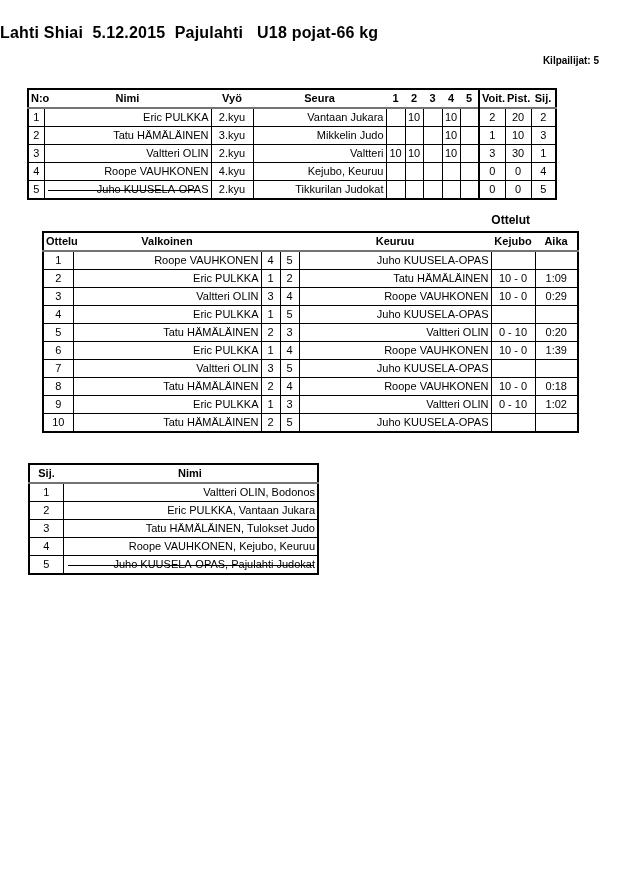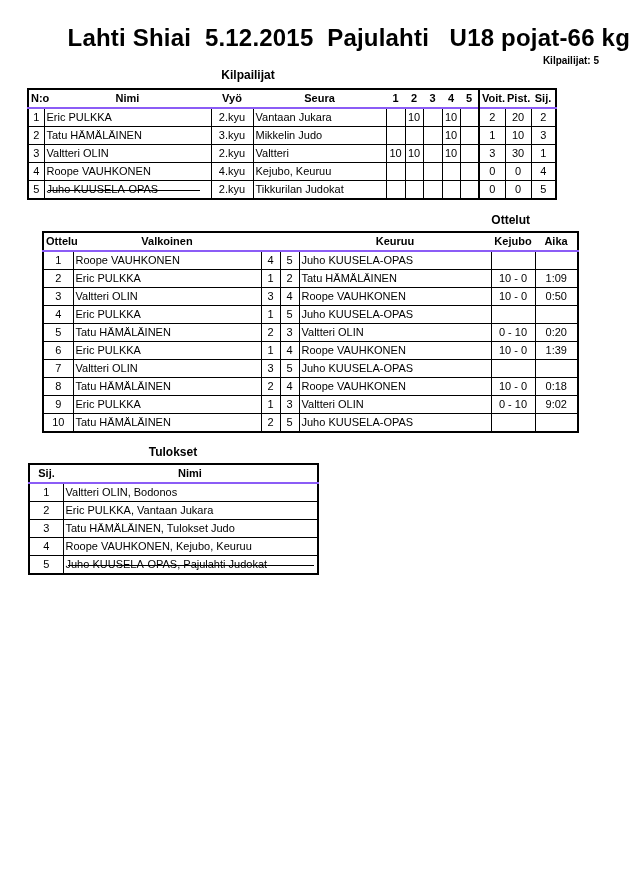--- a/index.html
+++ b/index.html
@@ -2,46 +2,46 @@
 <html><head>
 <meta charset="utf-8">
 <style>
   * { margin:0; padding:0; box-sizing:border-box; }
   html,body { background:#fff; }
   .page {
     position:relative; width:630px; height:891px; background:#ffffff;
     font-family:"Liberation Sans", sans-serif; color:#000; overflow:hidden;
   }
   .title {
-    position:absolute; top:24px; left:0; width:630px; text-align:right;
-    font-size:24px; font-weight:bold; white-space:pre; letter-spacing:0.2px;
+    position:absolute; top:24px; left:0; width:630px; text-align:left;
+    font-size:16px; font-weight:bold; white-space:pre; letter-spacing:0.2px;
   }
   .competitors {
     position:absolute; top:55px; right:31px;
     font-size:10px; font-weight:bold;
   }
   .section-heading {
     position:absolute; text-align:center; font-size:12px; font-weight:bold;
   }
   .h-kilp { top:68px;  left:0; width:496px; }
   .h-ott  { top:213px; left:0; width:530px;text-align:right; }
   .h-tul  { top:445px; left:0; width:346px; }
 
   table {
     position:absolute; border-collapse:collapse; table-layout:fixed;
     border:2px solid #000; background:#fff;
   }
   th, td {
     height:18px; font-size:11px; line-height:17px; vertical-align:middle;
     white-space:nowrap; overflow:hidden; padding:0 2px; text-align:center;
   }
-  thead tr { border-bottom:2px solid #8b5cf6;padding-left:40px; }
+  thead tr { border-bottom:2px solid #737373;padding-left:40px; }
   th { border:none; font-weight:bold; overflow:visible; }
   td { border:1px solid #000; }
-  .left  { text-align:left; padding-left:2px; }
+  .left  { text-align:right; padding-left:2px; }
   .hleft { text-align:left; padding-left:2px; }
   .thick-l { border-left:2px solid #000 !important;margin-top:29px; }
 
   .t-kilp { left:27px; top:88px;  width:528px; }
   .t-ott  { left:42px; top:231px; width:535px; }
   .t-tul  { left:28px; top:463px; width:289px; }
 
   td.strikecell { position:relative; }
   td.struck::after {
     content:""; position:absolute; top:50%; border-top:1px solid #000; height:0;
@@ -50,21 +50,20 @@
   .t-tul  td.struck::after { left:4px; right:3px; }
 </style>
 </head>
 <body>
 
 <div class="page">
 
   <div class="title">Lahti Shiai  5.12.2015  Pajulahti   U18 pojat-66 kg</div>
   <div class="competitors">Kilpailijat: 5</div>
 
-  <div class="section-heading h-kilp">Kilpailijat</div>
 
   <table class="t-kilp">
     <colgroup>
       <col style="width:16px">
         <col style="width:167px">
         <col style="width:42px">
         <col style="width:133px">
       <col style="width:19px">
         <col style="width:18px">
         <col style="width:19px">
@@ -206,21 +205,21 @@
         <td>10 - 0</td>
         <td>1:09</td>
       </tr>
       <tr>
         <td>3</td>
         <td class="left">Valtteri OLIN</td>
         <td>3</td>
         <td>4</td>
         <td class="left">Roope VAUHKONEN</td>
         <td>10 - 0</td>
-        <td>0:50</td>
+        <td>0:29</td>
       </tr>
       <tr>
         <td>4</td>
         <td class="left">Eric PULKKA</td>
         <td>1</td>
         <td>5</td>
         <td class="left">Juho KUUSELA-OPAS</td>
         <td></td>
         <td></td>
       </tr>
@@ -260,35 +259,34 @@
         <td>10 - 0</td>
         <td>0:18</td>
       </tr>
       <tr>
         <td>9</td>
         <td class="left">Eric PULKKA</td>
         <td>1</td>
         <td>3</td>
         <td class="left">Valtteri OLIN</td>
         <td>0 - 10</td>
-        <td>9:02</td>
+        <td>1:02</td>
       </tr>
       <tr>
         <td>10</td>
         <td class="left">Tatu HÄMÄLÄINEN</td>
         <td>2</td>
         <td>5</td>
         <td class="left">Juho KUUSELA-OPAS</td>
         <td></td>
         <td></td>
       </tr>
     </tbody>
   </table>
 
-  <div class="section-heading h-tul">Tulokset</div>
 
   <table class="t-tul">
     <colgroup>
       <col style="width:34px">
         <col style="width:255px">
     </colgroup>
     <thead>
       <tr>
         <th>Sij.</th>
         <th>Nimi</th>

